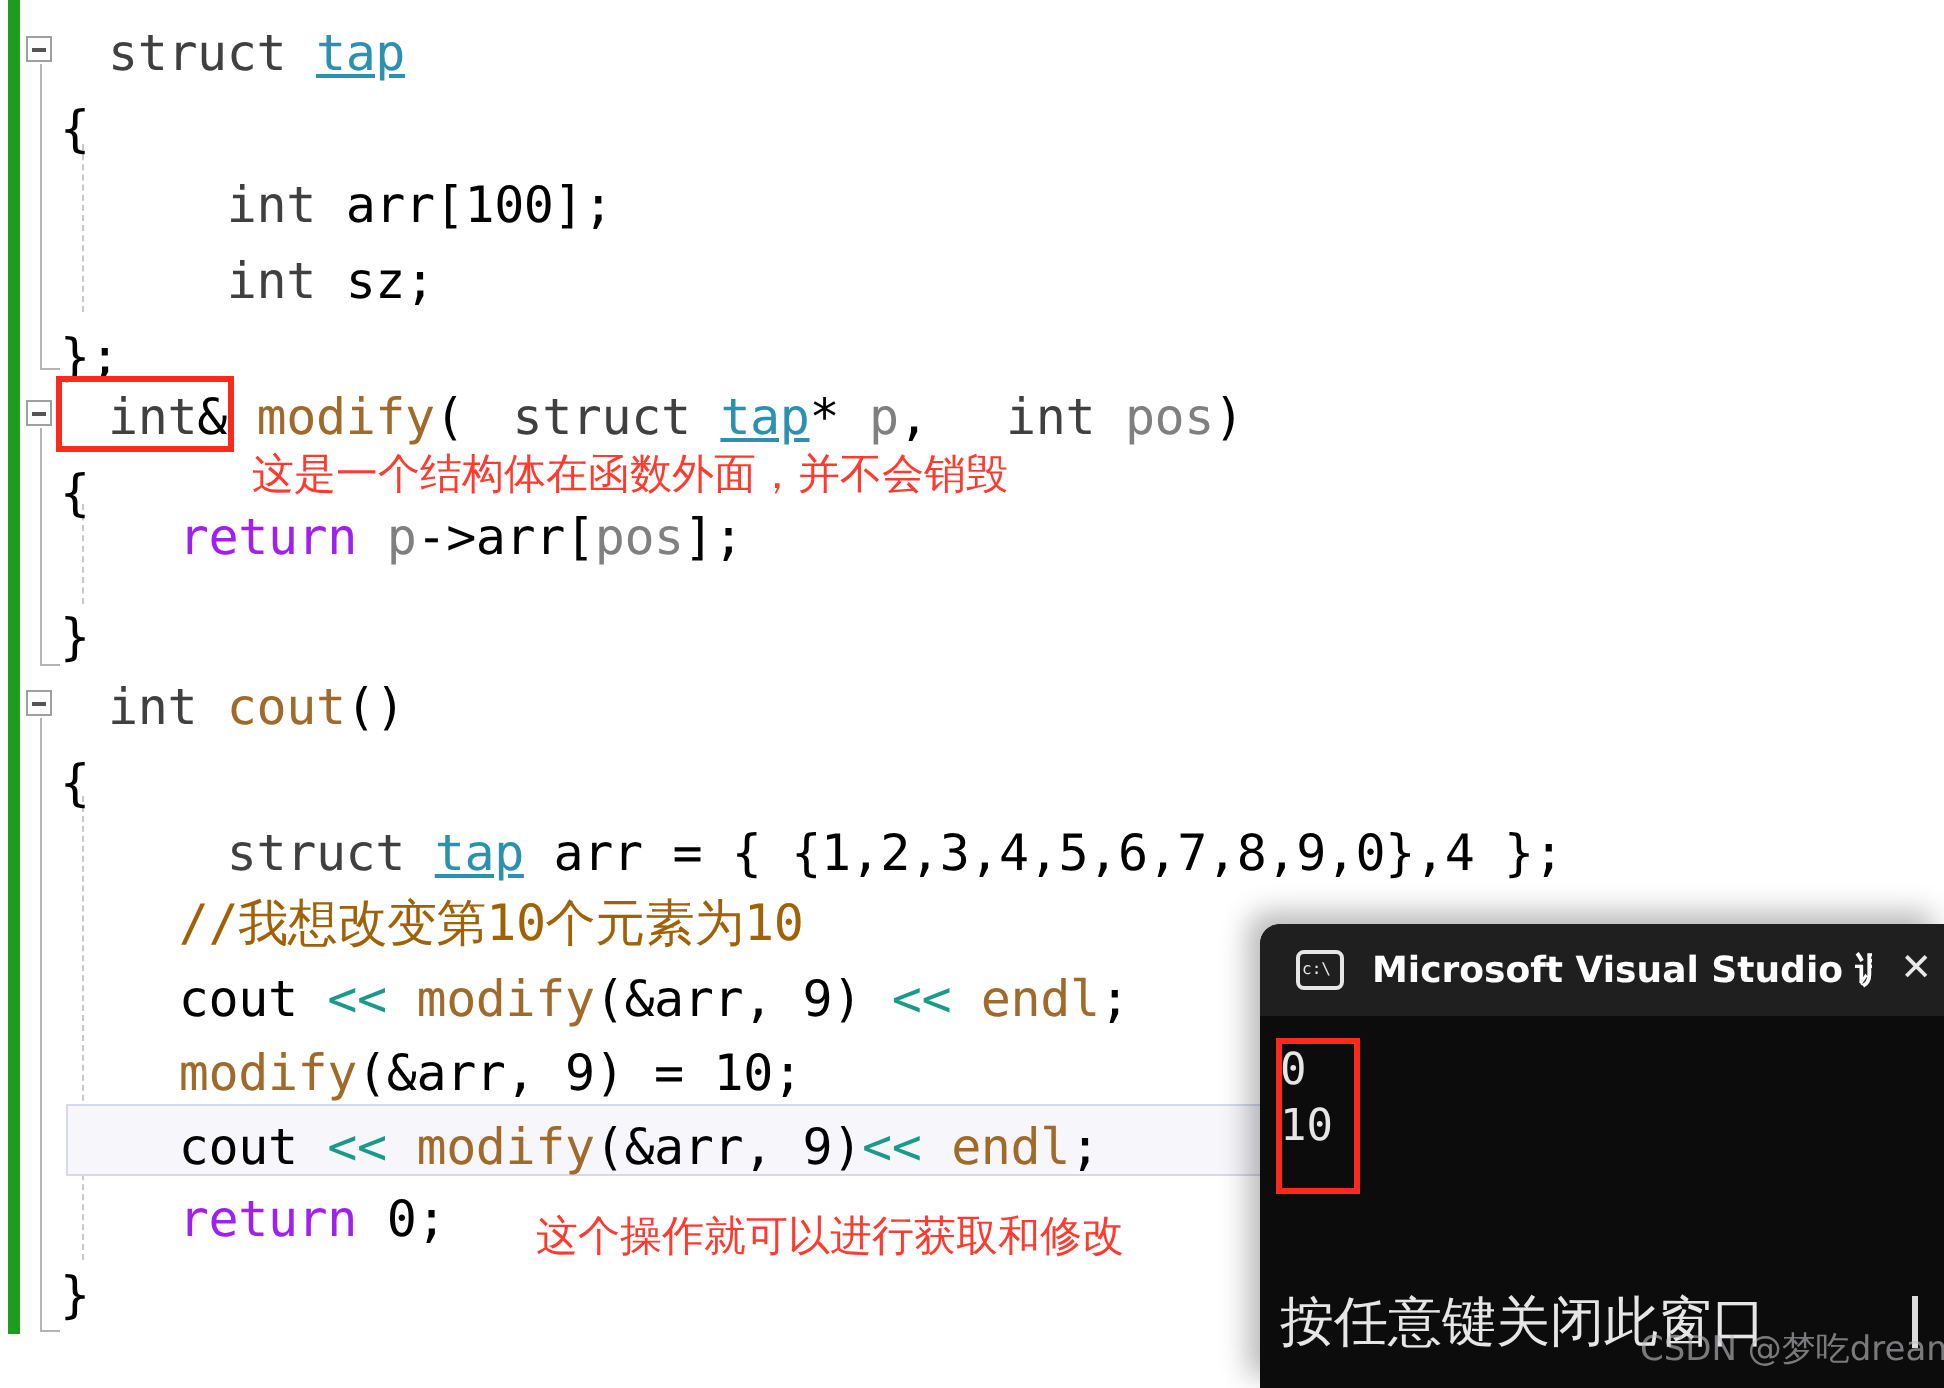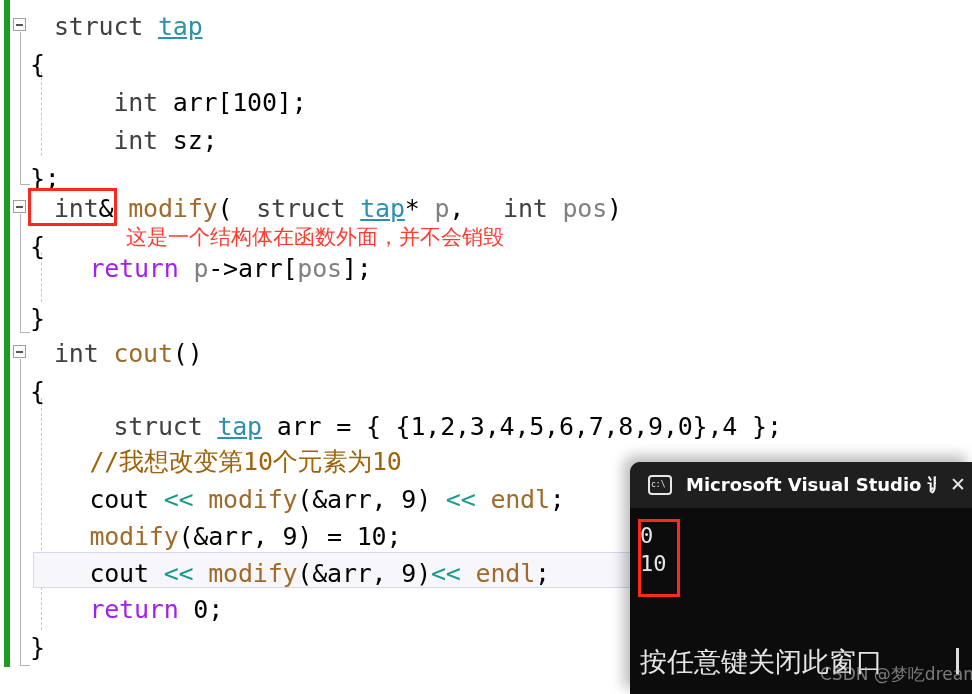--- a/index.html
+++ b/index.html
@@ -242,20 +242,21 @@
       <div class="code-line" style="left: 30px; top: 518px;"><span class="plain">    </span><span class="fn">modify</span><span class="plain">(&amp;arr, 9) = 10;</span></div>
       <div class="code-line" style="left: 30px; top: 555px; text-align: right;"><span class="plain">    cout </span><span class="op">&lt;&lt;</span><span class="plain"> </span><span class="fn">modify</span><span class="plain">(&amp;arr, 9)</span><span class="op">&lt;&lt;</span><span class="plain"> </span><span class="fn">endl</span><span class="plain">;</span></div>
       <div class="code-line" style="left: 30px; top: 591px;"><span class="plain">    </span><span class="ret">return</span><span class="plain"> 0;</span></div>
       <div class="code-line" style="left: 30px; top: 629px;"><span class="plain">}</span></div>
     </div>
 
   <div class="red-box" style="left:28px; top:188px; width:89px; height:38px;"></div>
 
   <div class="red-note" style="left:126px; top:224px;">这是一个结构体在函数外面，并不会销毁</div>
 
+  <div class="red-note" style="left:268px; top:605px;">这个操作就可以进行获取和修改</div>
 </div>
 
 <div id="console">
 
   <div id="console-titlebar">
     <span class="con-icon"></span>
     <span id="console-title">Microsoft Visual Studio 调试控</span>
   </div>
   <div id="console-close">✕</div>
 

